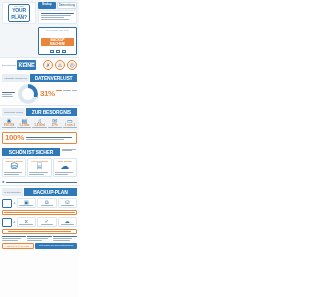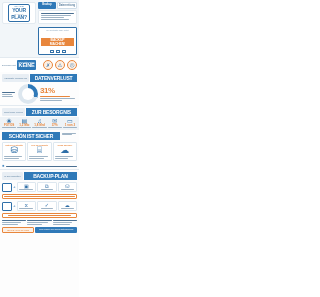--- a/index.html
+++ b/index.html
@@ -93,21 +93,21 @@
   
   .donut-row { display:flex; align-items:center; padding:1px 2px; gap:2px; }
   .donut {
     width:20px; height:20px; border-radius:50%;
     background:conic-gradient(#2f79b8 0 31%, #dde7ef 31% 100%);
     position:relative; flex:none;
   }
   .donut::after {
     content:""; position:absolute; inset:4px; background:#fff; border-radius:50%;
   }
-  .stat-col { flex:1; display:flex; flex-direction:column; gap:1px; }
+  .stat-col { flex:1; display:flex; flex-direction:row; gap:1px; }
   .pct { font-size:8px; font-weight:bold; color:#e8863c; line-height:1; letter-spacing:-.4px; }
   .side-note { width:14px; display:flex; flex-direction:column; gap:1px; }
 
   
   .icon-stats { display:flex; gap:1px; padding:1px 2px 2px; background:#eef3f7; }
   .ist { flex:1; text-align:center; }
   .ist .gl { font-size:6px; color:#2f6fa8; line-height:1; display:block; }
   .ist .vl { font-size:3px; font-weight:bold; color:#e8863c; display:block; line-height:1.1; }
 
   
@@ -261,20 +261,27 @@
       <span class="vl">37%</span>
       <span class="tx" style="width:100%"></span>
     </div>
     <div class="ist">
       <span class="gl">▭</span>
       <span class="vl">1 von 3</span>
       <span class="tx" style="width:100%"></span>
     </div>
   </div>
 
+  <div class="callout">
+    <span class="big">100%</span>
+    <span class="txt">
+      <span class="tx d" style="width:95%"></span>
+      <span class="tx" style="width:80%"></span>
+    </span>
+  </div>
 
   <div class="sec-head">
     <div class="sec-title">SCHÖN IST SICHER</div>
     <div class="sec-note">
       <span class="tx" style="width:100%"></span>
       <span class="tx" style="width:70%"></span>
     </div>
   </div>
   <div class="trio">
     <div class="card">

